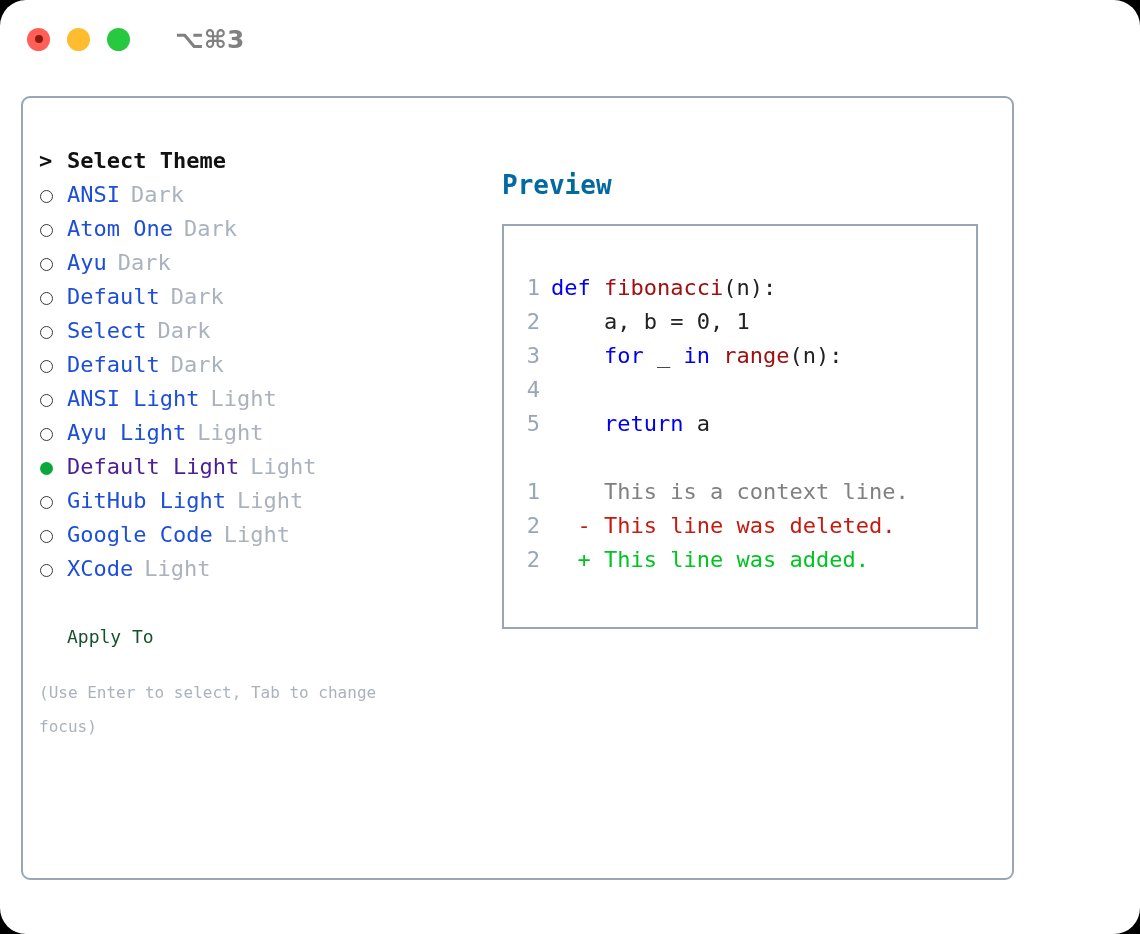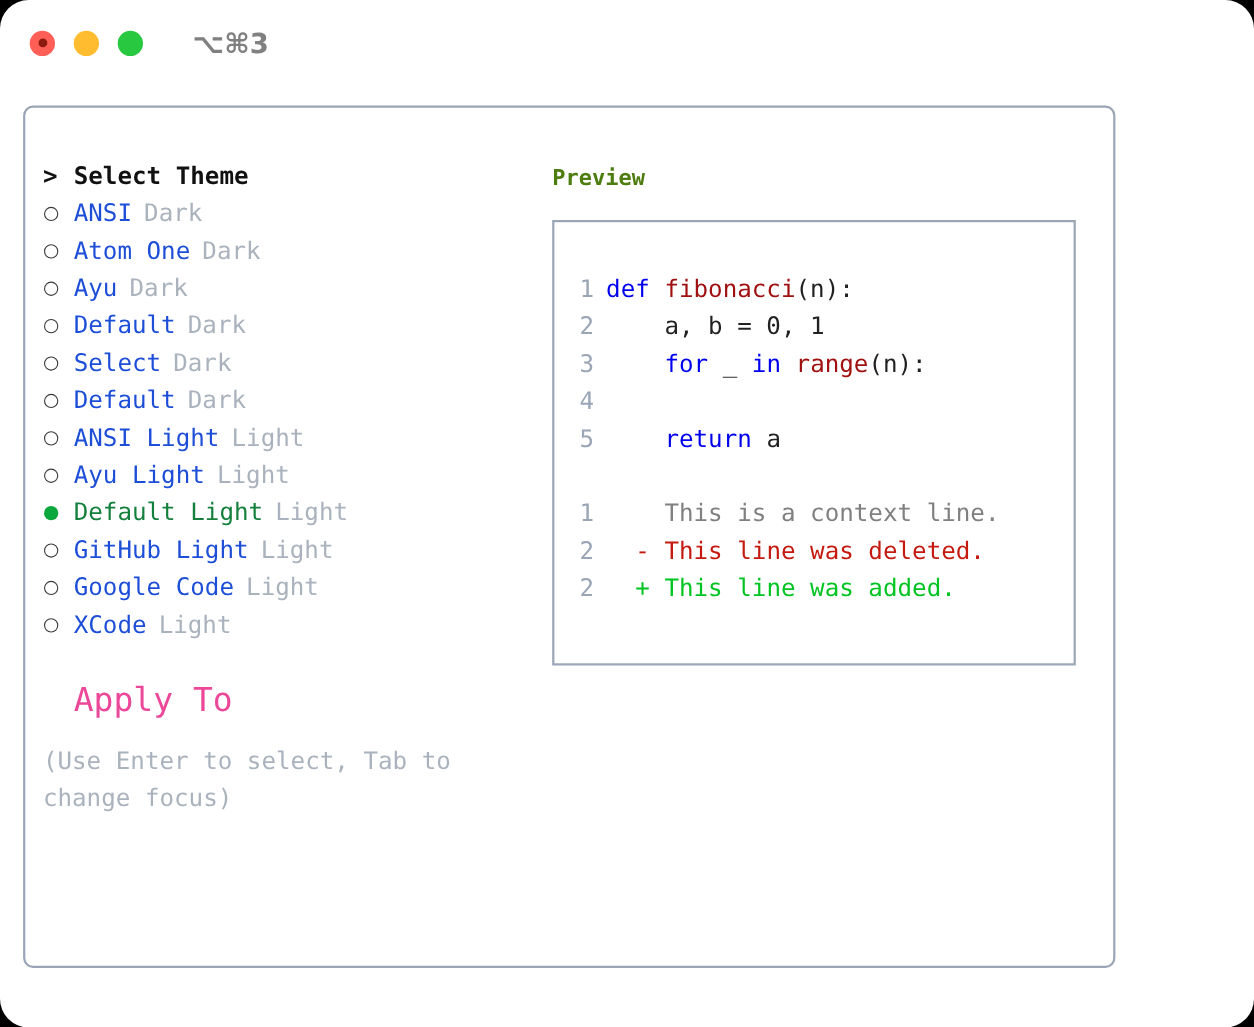--- a/index.html
+++ b/index.html
@@ -120,56 +120,57 @@
     border: 1.6px solid #3a3a3a;
     box-sizing: content-box;
     vertical-align: middle;
     margin-left: 1px;
   }
 
   .heading-row { font-weight: bold; color: #111111; }
   .heading-row .marker { font-weight: bold; color: #111111; }
 
   .label-name { color: #1d4ed8; }
-  .label-name.selected { color: #15803d; text-align: center; }
+  .label-name.selected { color: #4c1d95; text-align: center; }
   .label-variant { color: #aab2bd; margin-left: 11px; }
 
   .section-title {
     height: 34px;
     line-height: 34px;
-    font-size: 30px;
-    color: #ec4899;
+    font-size: 18px;
+    color: #14532d;
     padding-left: 28px;
     white-space: pre;
   }
 
   .spacer-row { height: 34px; }
 
   .hint {
     margin-top: 22px;
-    font-size: 22px;
+    font-size: 16px;
     color: #aab2bd;
     line-height: 34px;
     width: 400px;
     white-space: pre-wrap;
   }
 
   
   .right-col {
     position: absolute;
     left: 479px;
     top: 46px;
     width: 490px;
   }
   .preview-title {
-    font-size: 20px;
+    font-size: 26px;
     font-weight: bold;
-    color: #4d7c0f;
-    line-height: 34px;
-    white-space: pre;
+    color: #0369a1;
+    line-height: 34px;
+    white-space: pre;
+    margin-top: 24px;
   }
   .preview-box {
     margin-top: 22px;
     width: 476px;
     height: 405px;
     border: 2px solid #9aa5b5;
     box-sizing: border-box;
     background: #ffffff;
     position: relative;
   }

